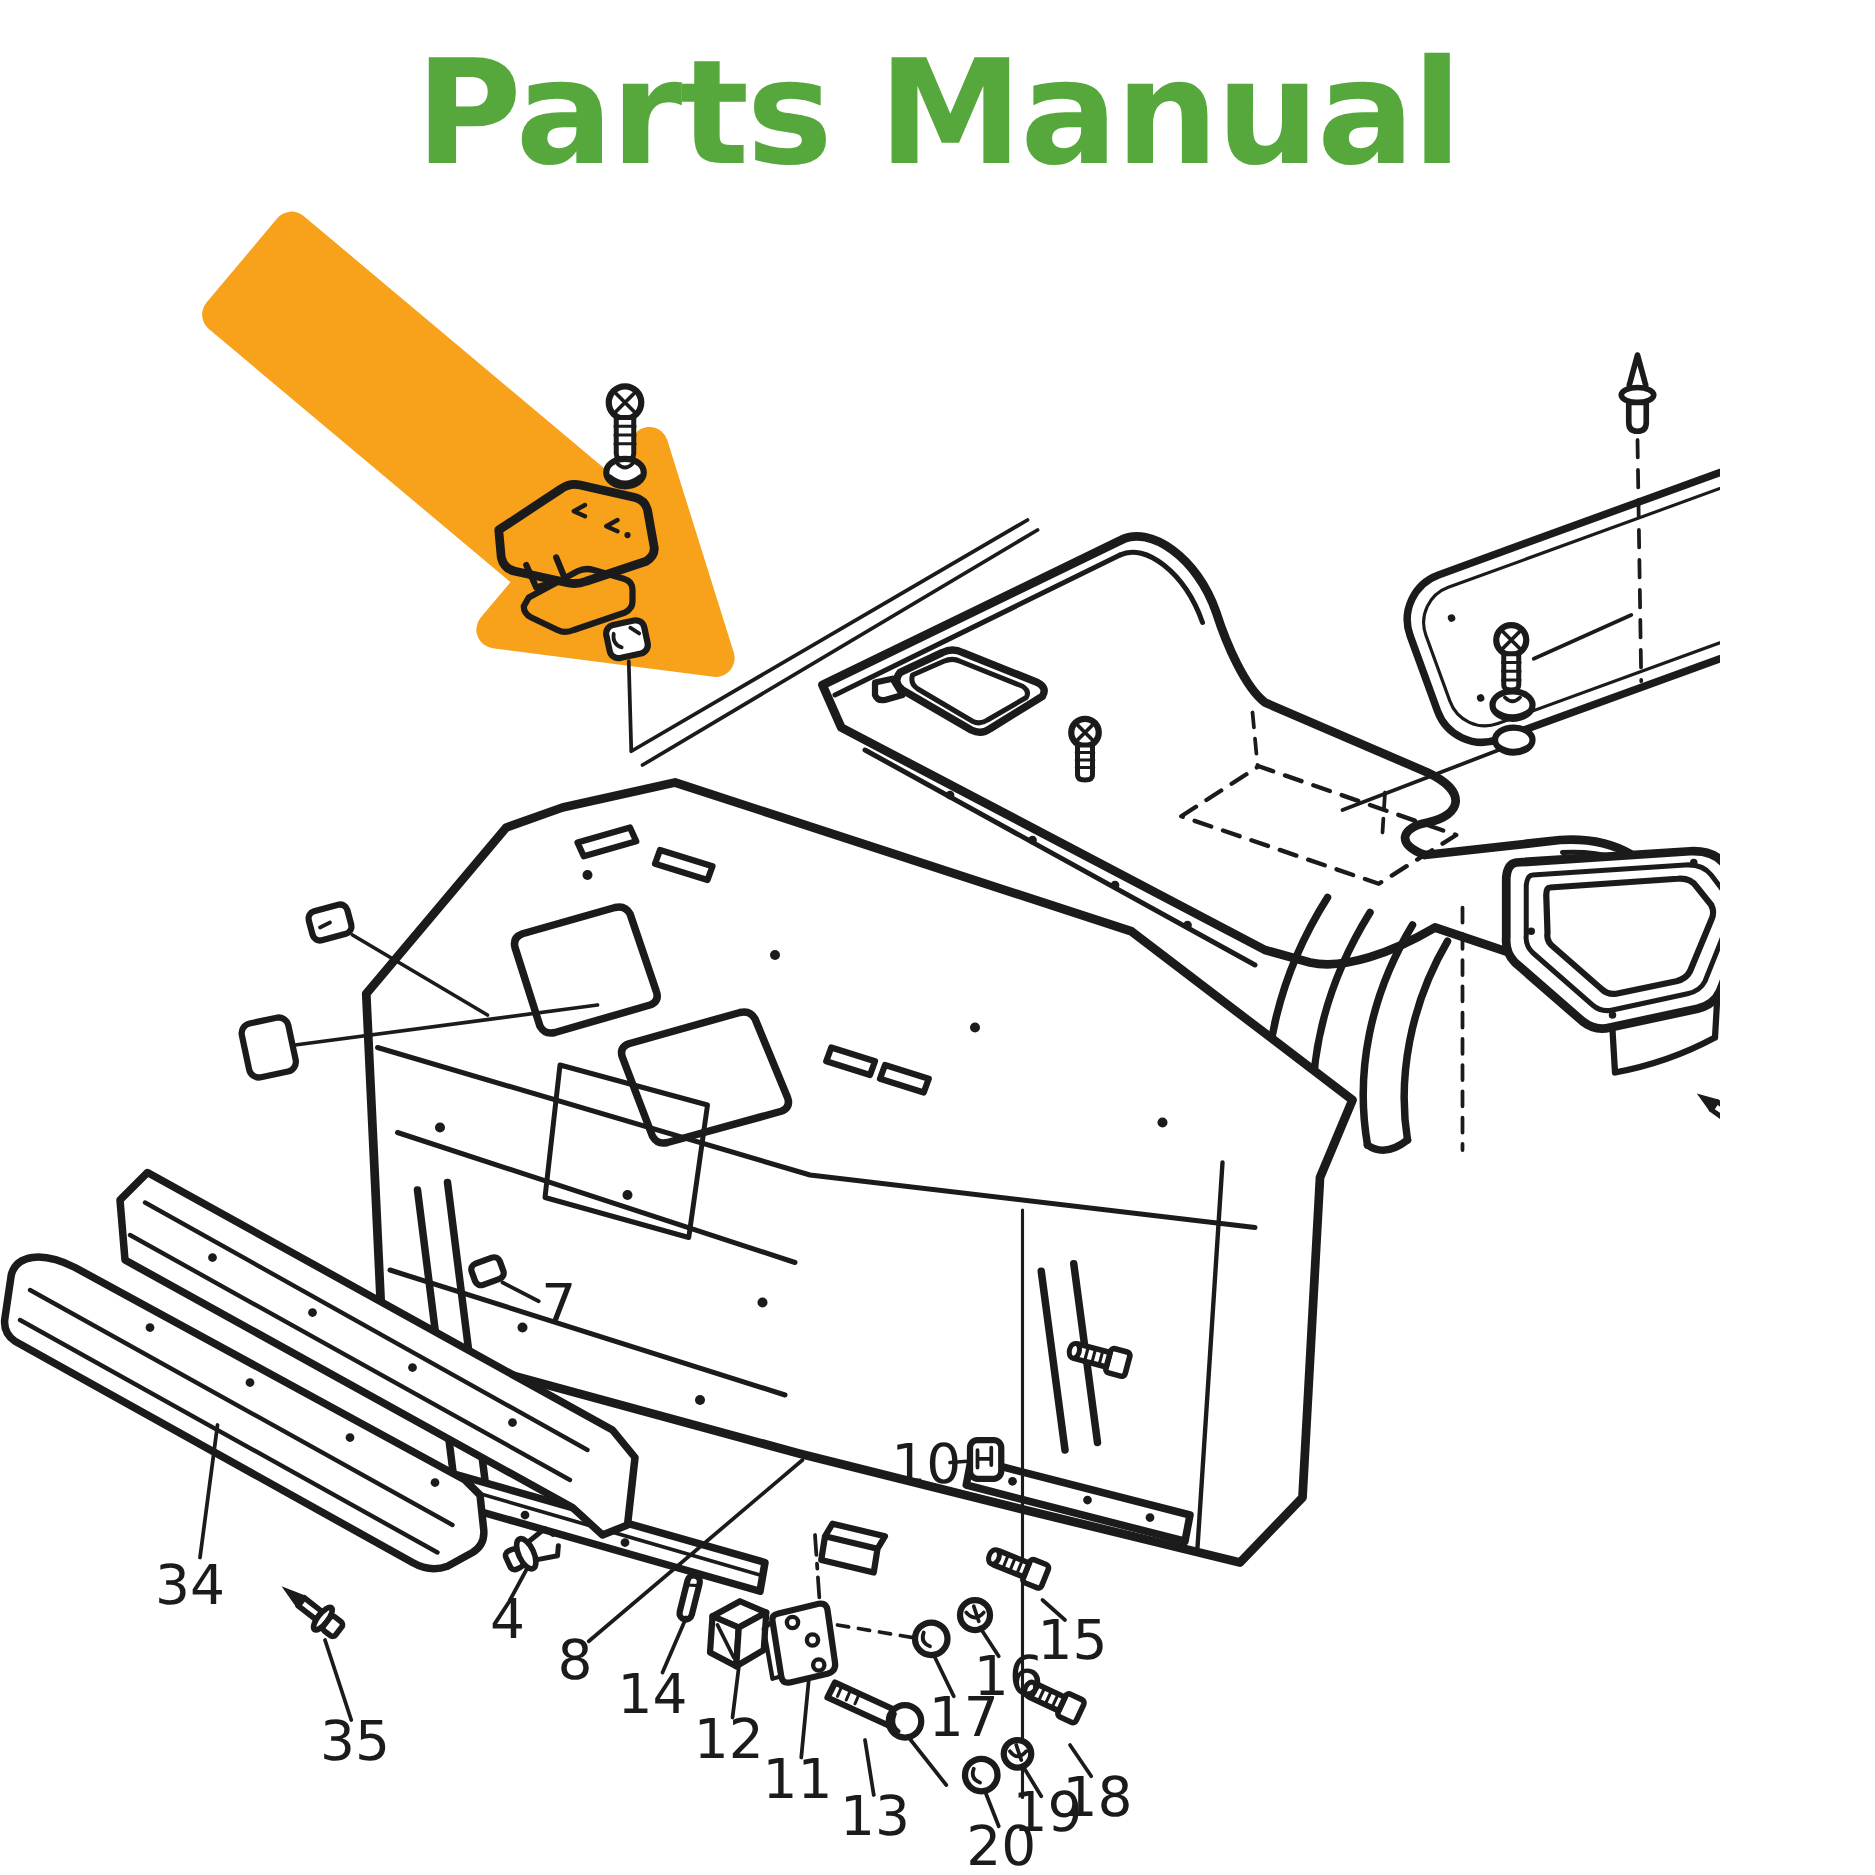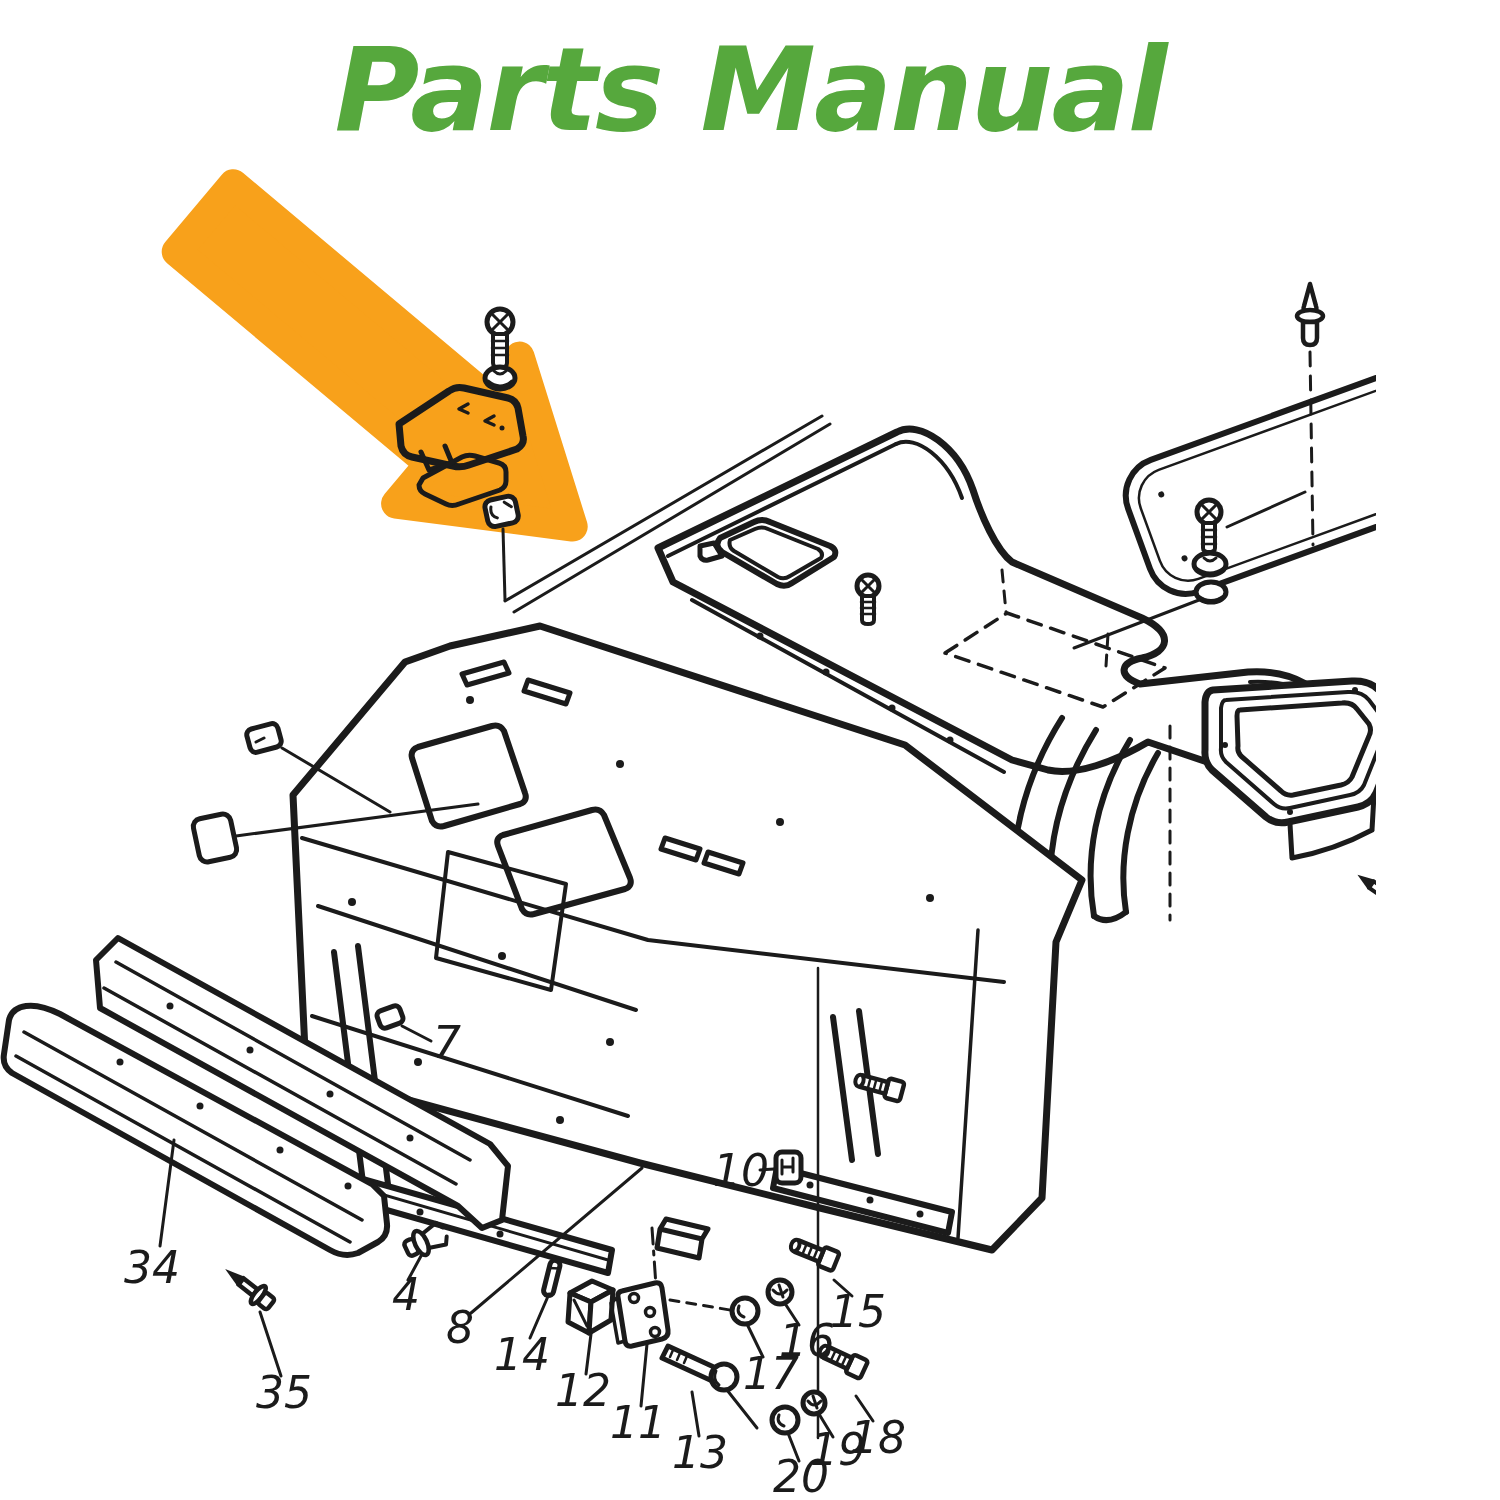--- a/index.html
+++ b/index.html
@@ -2,21 +2,21 @@
 <html style="--title-green: #56a83d; --highlight-orange: #f8a11b; --line: #1b1b1b; --background: #ffffff;"><head>
 <meta charset="utf-8">
 <style>
   :root{
     --title-green:#56a83d;
     --highlight-orange:#f8a11b;
     --line:#1b1b1b;
     --background:#ffffff;
   }
   html,body{margin:0;padding:0;background:var(--background);}
-  .stage{width:1376px;height:1500px;position:relative;background:var(--background);overflow:hidden;font-style:italic;}
+  .stage{width:1376px;height:1500px;position:relative;background:var(--background);overflow:hidden;}
   svg{display:block;}
   .ln{fill:none;stroke:var(--line);stroke-linecap:round;stroke-linejoin:round;}
   .wh{fill:#fff;stroke:var(--line);stroke-linecap:round;stroke-linejoin:round;}
   .dk{fill:var(--line);stroke:none;}
   .org{fill:var(--highlight-orange);}
   .lbl{font-family:"DejaVu Sans","Liberation Sans",sans-serif;font-size:44px;fill:var(--line);text-anchor:middle;}
   .title{font-family:"DejaVu Sans","Liberation Sans",sans-serif;font-size:116px;font-weight:bold;
          fill:var(--title-green);text-anchor:middle;letter-spacing:-2px;}
 </style>
 </head>

